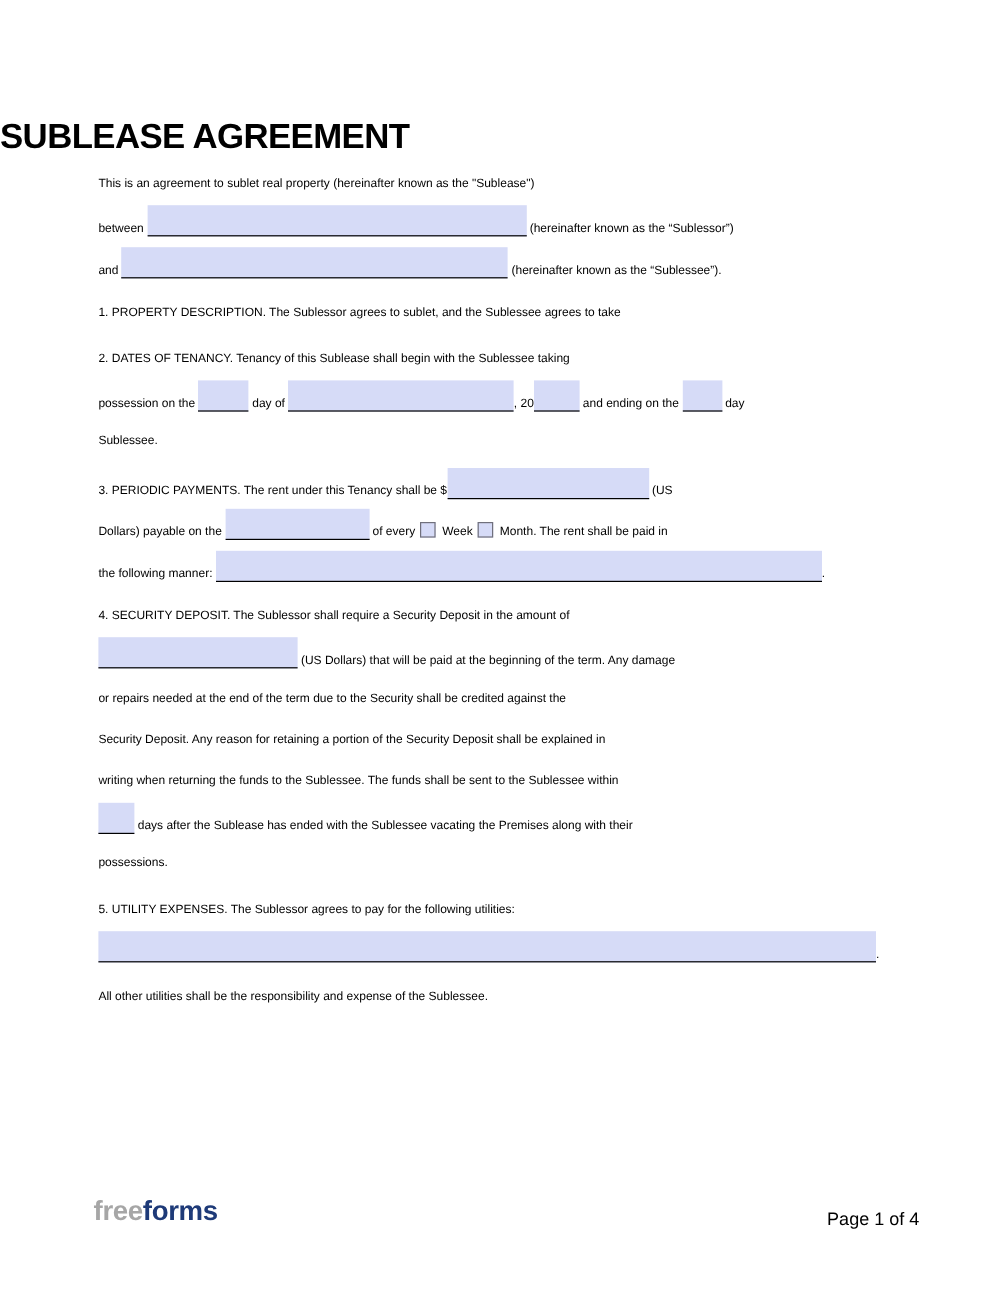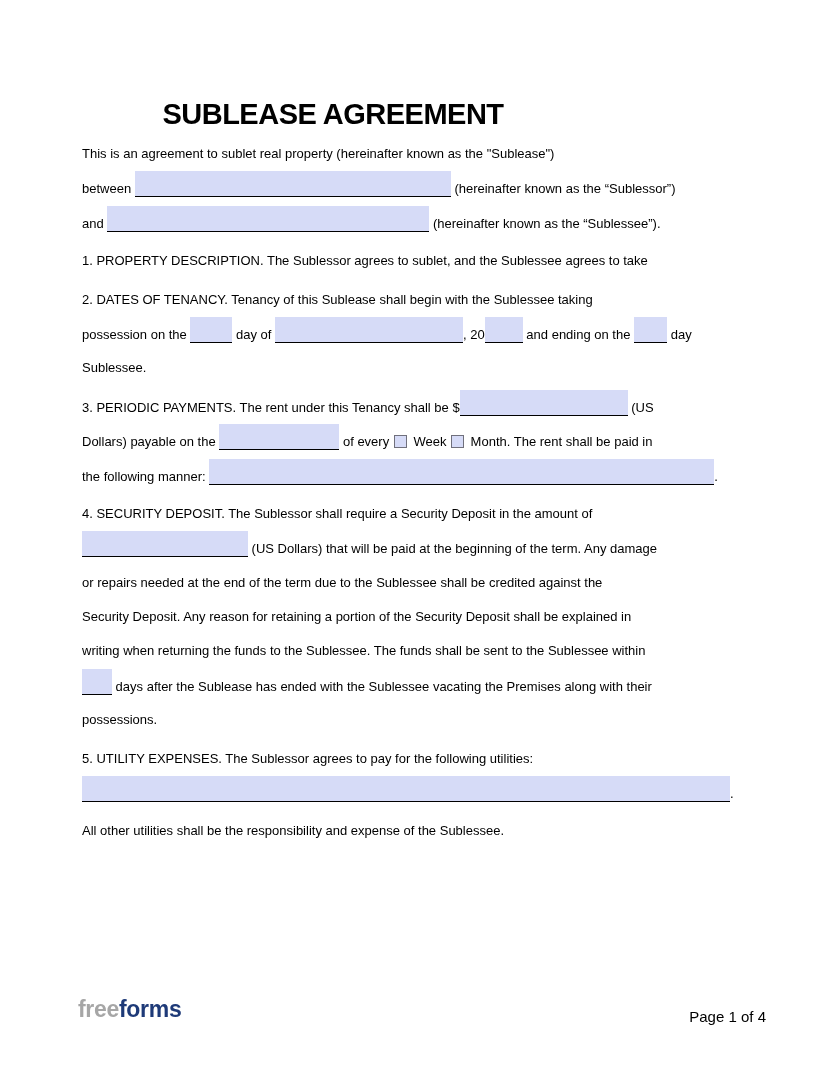--- a/index.html
+++ b/index.html
@@ -18,33 +18,32 @@
     position: relative;
     font-family: "Liberation Sans", sans-serif;
     color: #000000;
     overflow: hidden;
   }
   .page-title {
     position: absolute;
     top: 79px;
     left: 0;
     width: 666px;
-    text-align: center;
     font-size: 29px;
     font-weight: bold;
     letter-spacing: -0.5px;
     line-height: 32px;
     white-space: nowrap;
   }
   .doc-body {
     position: absolute;
     left: 82px;
     top: 137px;
     width: 700px;
-    font-size: 13px;
+    font-size: 10px;
   }
   .line {
     line-height: 34.4px;
     height: 34.4px;
     white-space: nowrap;
   }
   .line.gap { margin-top: 4px; }
   .bold { font-weight: normal; }
   .blank-field {
     display: inline-block;
@@ -90,21 +89,21 @@
     <div class="line"><span>and </span><span class="blank-field" style="width: 322px;"></span><span> (hereinafter known as the “Sublessee”).</span></div>
     <div class="line gap"><span class="bold">1. PROPERTY DESCRIPTION</span><span>. The Sublessor agrees to sublet, and the Sublessee agrees to take</span></div>
     <div class="line gap"><span class="bold">2. DATES OF TENANCY</span><span>. Tenancy of this Sublease shall begin with the Sublessee taking</span></div>
     <div class="line"><span>possession on the </span><span class="blank-field" style="width: 42px;"></span><span> day of </span><span class="blank-field" style="width: 188px;"></span><span>, 20</span><span class="blank-field" style="width: 38px;"></span><span> and ending on the </span><span class="blank-field" style="width: 33px;"></span><span> day</span></div>
     <div class="line"><span>Sublessee.</span></div>
     <div class="line gap"><span class="bold">3. PERIODIC PAYMENTS</span><span>. The rent under this Tenancy shall be $</span><span class="blank-field" style="width: 168px;"></span><span> (US</span></div>
     <div class="line"><span>Dollars) payable on the </span><span class="blank-field" style="width: 120px;"></span><span> of every </span><span class="checkbox"></span><span> Week </span><span class="checkbox"></span><span> Month. The rent shall be paid in</span></div>
     <div class="line"><span>the following manner: </span><span class="blank-field" style="width: 505px;"></span><span>.</span></div>
     <div class="line gap"><span class="bold">4. SECURITY DEPOSIT</span><span>. The Sublessor shall require a Security Deposit in the amount of</span></div>
     <div class="line"><span class="blank-field" style="width: 166px;"></span><span> (US Dollars) that will be paid at the beginning of the term. Any damage</span></div>
-    <div class="line"><span>or repairs needed at the end of the term due to the Sublessee shall be credited against the</span></div>
+    <div class="line"><span>or repairs needed at the end of the term due to the Security shall be credited against the</span></div>
     <div class="line"><span>Security Deposit. Any reason for retaining a portion of the Security Deposit shall be explained in</span></div>
     <div class="line"><span>writing when returning the funds to the Sublessee. The funds shall be sent to the Sublessee within</span></div>
     <div class="line"><span class="blank-field" style="width: 30px;"></span><span> days after the Sublease has ended with the Sublessee vacating the Premises along with their</span></div>
     <div class="line"><span>possessions.</span></div>
     <div class="line gap"><span class="bold">5. UTILITY EXPENSES</span><span>. The Sublessor agrees to pay for the following utilities:</span></div>
     <div class="line"><span class="blank-field" style="width: 648px;"></span><span>.</span></div>
     <div class="line gap"><span>All other utilities shall be the responsibility and expense of the Sublessee.</span></div>
   </div>
 
 <div class="footer-brand"><span class="brand-free">free</span><span class="brand-forms">forms</span></div>

